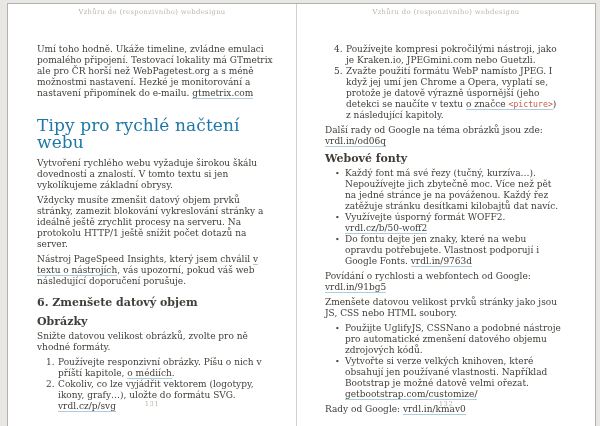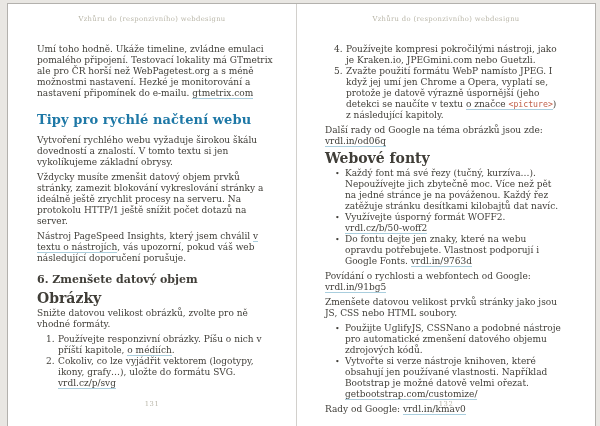--- a/index.html
+++ b/index.html
@@ -11,39 +11,39 @@
   }
   .spread{
     position:absolute;left:7px;top:3px;width:589px;height:423px;
     background:#ffffff;border:1px solid #b3b1ad;border-bottom:none;
     box-sizing:border-box;display:flex;
   }
   .page{position:relative;height:100%;box-sizing:border-box;}
   .page-left{width:288px;}
   .page-right{flex:1;border-left:1px solid #d2d0cc;}
   .running-head{
-    position:absolute;top:11px;left:0;right:0;text-align:center;
+    position:absolute;top:4px;left:0;right:0;text-align:center;
     font-size:6.8px;letter-spacing:.35px;color:var(--muted,#b9b6a8);
   }
   .page-number{
     position:absolute;top:396px;left:0;right:0;text-align:center;
     font-size:6.8px;letter-spacing:.5px;color:var(--muted,#b9b6a8);
   }
   .content{
     position:absolute;top:40px;
     font-size:9px;line-height:11px;color:var(--ink,#403e38);
     text-align:left;
   }
   .page-left  .content{left:29px;right:19px;}
   .page-right .content{left:28px;right:32px;}
   .para{margin:0 0 4px 0;}
-  .h1{font-size:13px;line-height:17px;font-weight:bold;
-      color:var(--accent,#1e78a6);margin:12px 0 7px 0;letter-spacing:.1px;}
+  .h1{font-size:17px;line-height:17px;font-weight:normal;
+      color:var(--accent,#1e78a6);margin:18px 0 7px 0;letter-spacing:.1px;}
   .h2{font-size:11px;line-height:13px;font-weight:bold;margin:9px 0 7px 0;}
-  .h3{font-size:14px;line-height:11px;font-weight:bold;margin:6px 0 4px 0;}
+  .h3{font-size:11px;line-height:11px;font-weight:bold;margin:6px 0 4px 0;}
   .list{margin:0 0 4px 0;}
   .li{display:flex;}
   .li .marker{flex:none;width:12px;margin-left:9px;}
   .li .bullet-marker{flex:none;width:10px;margin-left:10px;font-size:8px;}
   .li-body{flex:1;}
   .link{border-bottom:1px solid var(--linkline,#a9cede);}
   .inline-code{
     font-family:"DejaVu Sans Mono","Liberation Mono",monospace;
     font-size:8.2px;color:var(--code,#c05f49);
   }
@@ -109,21 +109,21 @@
         </div>
         <p class="para"><span>Povídání o rychlosti a webfontech od Google: </span><span class="link">vrdl.in/91bg5</span></p>
         <p class="para"><span>Zmenšete datovou velikost prvků stránky jako jsou JS, CSS nebo HTML soubory.</span></p>
         <div class="list">
           <div class="li">
             <span class="bullet-marker">•</span>
             <span class="li-body"><span>Použijte UglifyJS, CSSNano a podobné nástroje pro automatické zmenšení datového objemu zdrojových kódů.</span></span>
           </div>
           <div class="li">
             <span class="bullet-marker">•</span>
-            <span class="li-body"><span>Vytvořte si verze nástroje knihoven, které obsahují jen používané vlastnosti. Například Bootstrap je možné datově velmi ořezat. </span><span class="link">getbootstrap.com/customize/</span></span>
+            <span class="li-body"><span>Vytvořte si verze velkých knihoven, které obsahují jen používané vlastnosti. Například Bootstrap je možné datově velmi ořezat. </span><span class="link">getbootstrap.com/customize/</span></span>
           </div>
         </div>
         <p class="para"><span>Rady od Google: </span><span class="link">vrdl.in/kmav0</span></p>
       </div>
     <div class="page-number">132</div>
   </div>
 
 </div>
 
 </body></html>

